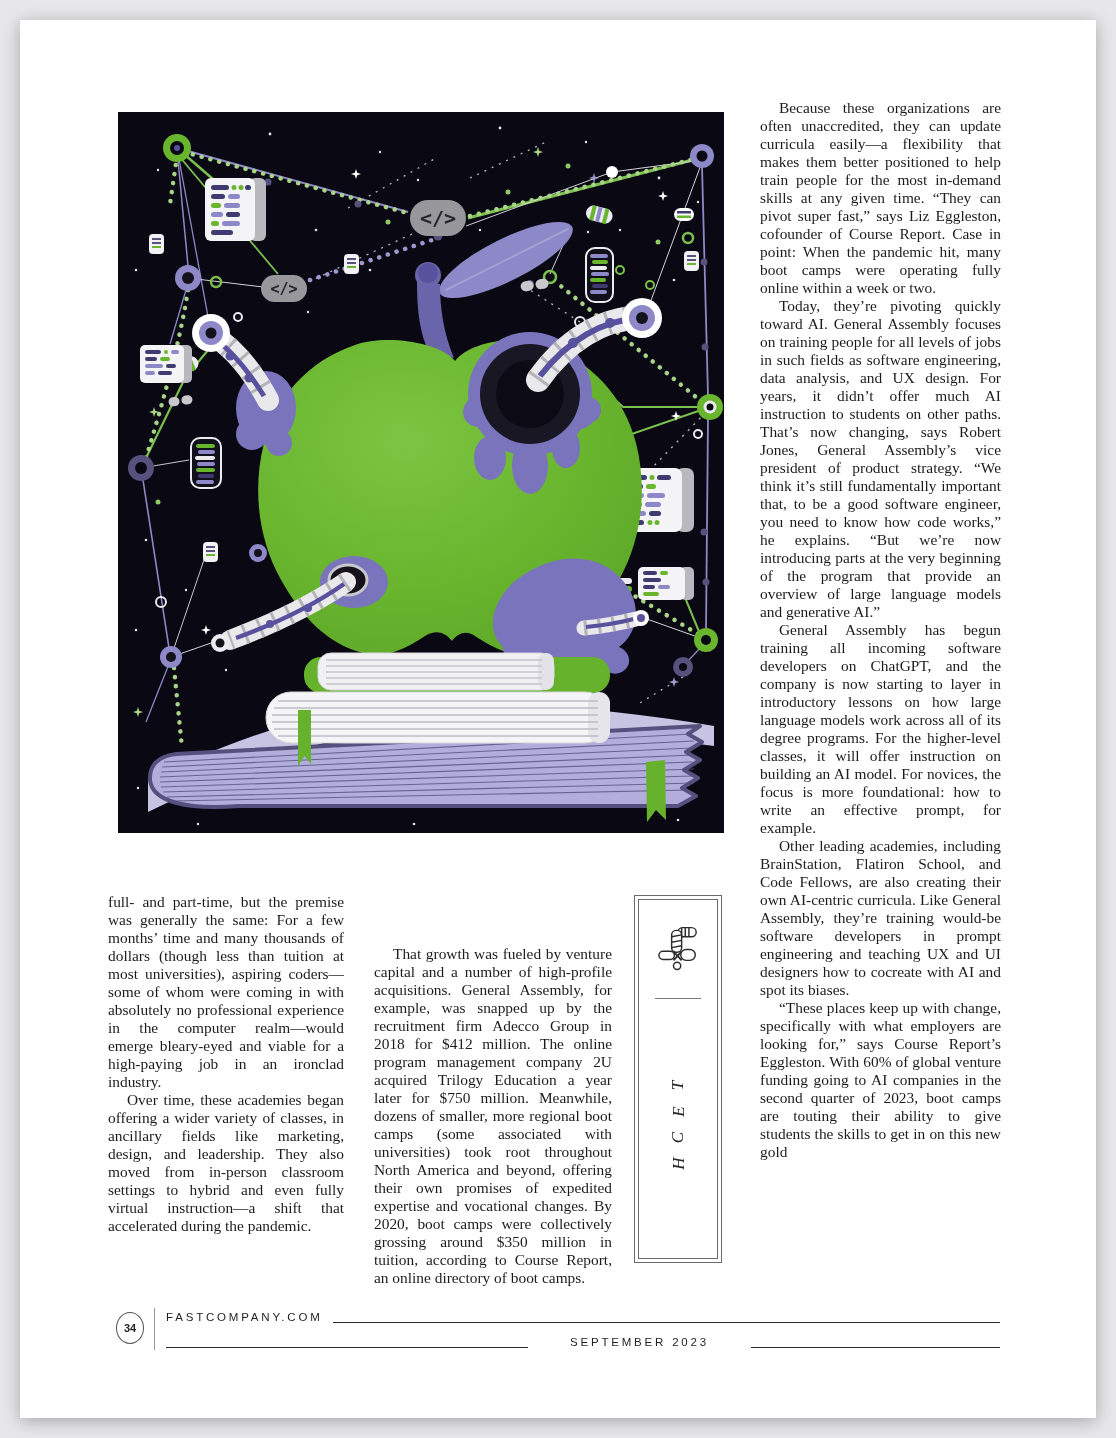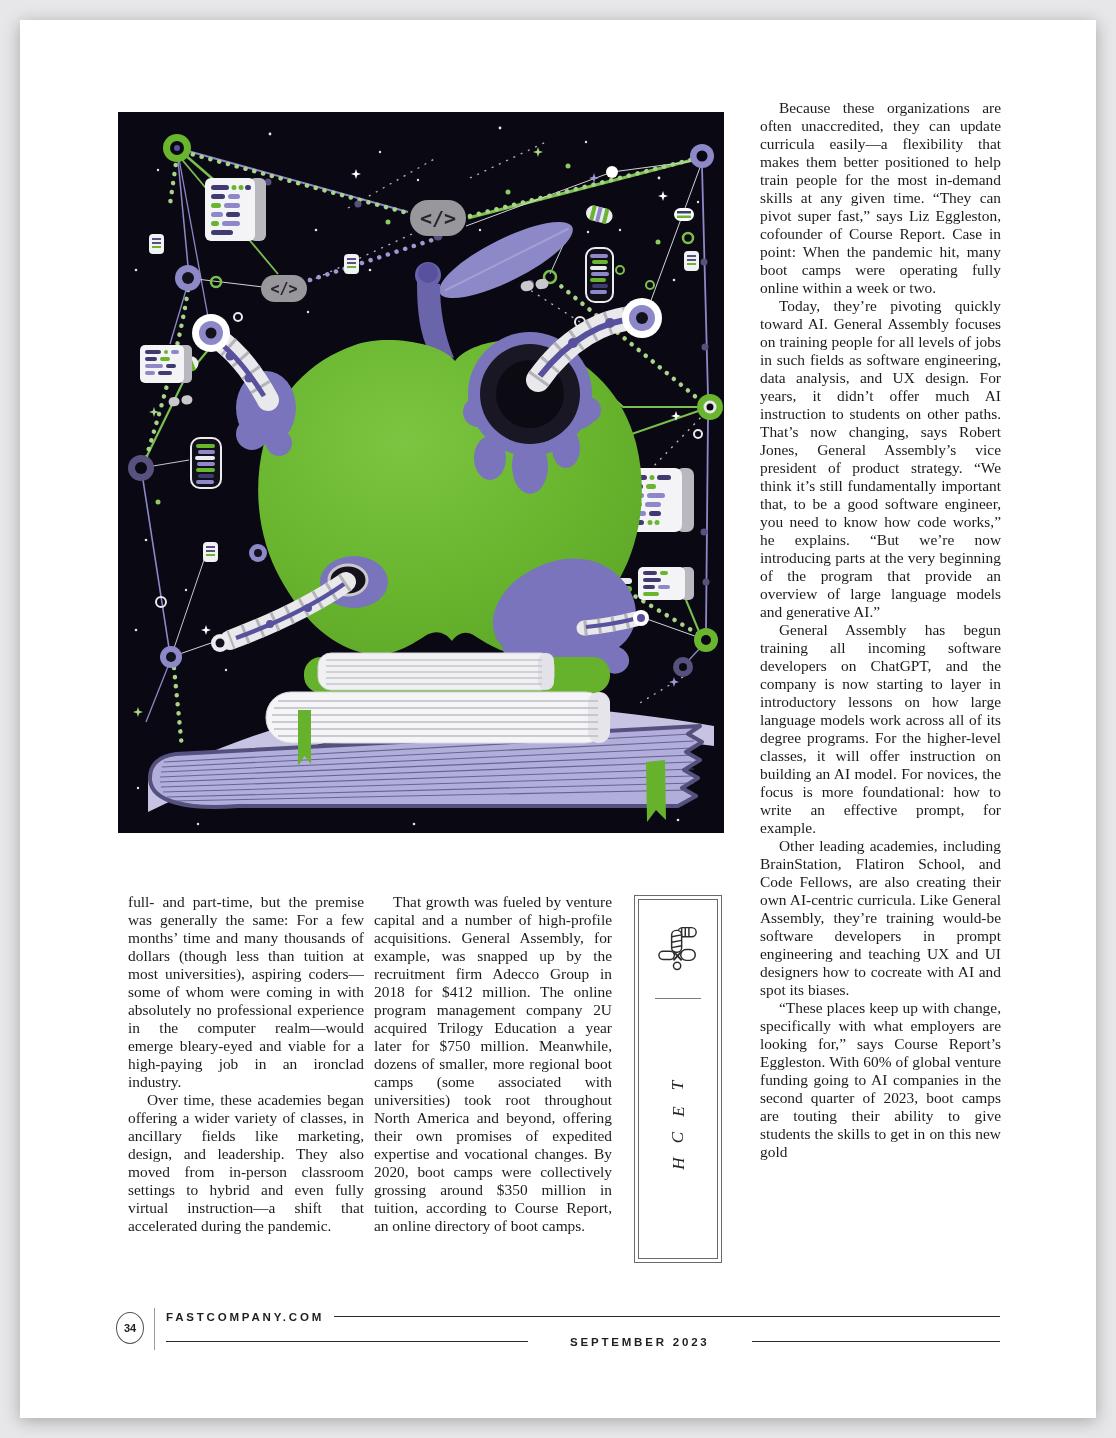--- a/index.html
+++ b/index.html
@@ -4,39 +4,39 @@
 <style>
   html,body{margin:0;padding:0;}
   body{width:1116px;height:1438px;background:#e7e7e9;font-family:"Liberation Serif",serif;}
   .canvas{position:relative;width:1116px;height:1438px;overflow:hidden;}
   .sheet{position:absolute;left:20px;top:20px;right:20px;bottom:20px;background:#ffffff;
          box-shadow:0 3px 16px rgba(0,0,0,0.28);}
   .illustration{position:absolute;left:118px;top:112px;width:606px;height:721px;margin:0;}
   .col{position:absolute;color:#1b1b1d;font-size:15.4px;line-height:18px;text-align:justify;}
   .col p{margin:0;}
   .col p.indent{text-indent:19px;}
-  .col-left{left:128px;top:893px;width:236px;}
-  .col-mid{left:374px;top:893px;width:238px;}
+  .col-left{left:108px;top:893px;width:236px;}
+  .col-mid{left:374px;top:945px;width:238px;}
   .col-right{left:760px;top:99px;width:241px;}
   .tech-box{position:absolute;left:634px;top:895px;width:88px;height:368px;
             border:1px solid #6a6a6a;padding:3px;box-sizing:border-box;background:#fff;}
   .tech-inner{border:1px solid #6a6a6a;width:100%;height:100%;box-sizing:border-box;
               display:flex;flex-direction:column;align-items:center;}
   .tech-ornament{margin-top:24px;}
   .tech-rule{width:46px;border-top:1px solid #7a7a7a;margin-top:14px;}
   .tech-letters{margin-top:78px;display:flex;flex-direction:column;align-items:center;gap:9px;}
   .tech-letters span{display:block;transform:rotate(-90deg);font-family:"Liberation Serif",serif;
                      font-style:italic;font-size:17px;color:#242424;line-height:17px;}
   .footer{position:absolute;left:0;top:0;width:1116px;height:1438px;pointer-events:none;}
   .page-circle{position:absolute;left:116px;top:1312px;width:26px;height:30px;border:1.2px solid #555;
                border-radius:50%;display:flex;align-items:center;justify-content:center;
                font-family:"Liberation Sans",sans-serif;font-size:11px;font-weight:600;color:#222;text-align:center;}
   .footer-divider{position:absolute;left:154px;top:1308px;width:1px;height:42px;background:#9a9a9a;}
-  .footer-line{position:absolute;display:flex;align-items:flex-start;font-family:"Liberation Sans",sans-serif;
-               font-size:11.5px;font-weight:700;letter-spacing:2.8px;color:#1f1f1f;}
+  .footer-line{position:absolute;display:flex;align-items:flex-end;font-family:"Liberation Sans",sans-serif;
+               font-size:11.5px;font-weight:400;letter-spacing:2.8px;color:#1f1f1f;}
   .footer-line .rule{border-top:1px solid #2b2b2b;height:0;}
   .fl1{left:166px;top:1311px;width:834px;}
   .fl1 .rule{flex:1;margin-left:10px;margin-top:5px;}
   .fl2{left:166px;top:1336px;width:834px;gap:32px;}
   .fl2 .rule-l{flex:0 0 362px;margin-right:10px;margin-top:5px;}
   .fl2 .rule-r{flex:1;margin-left:10px;margin-top:5px;}
 </style>
 </head>
 <body>
 

